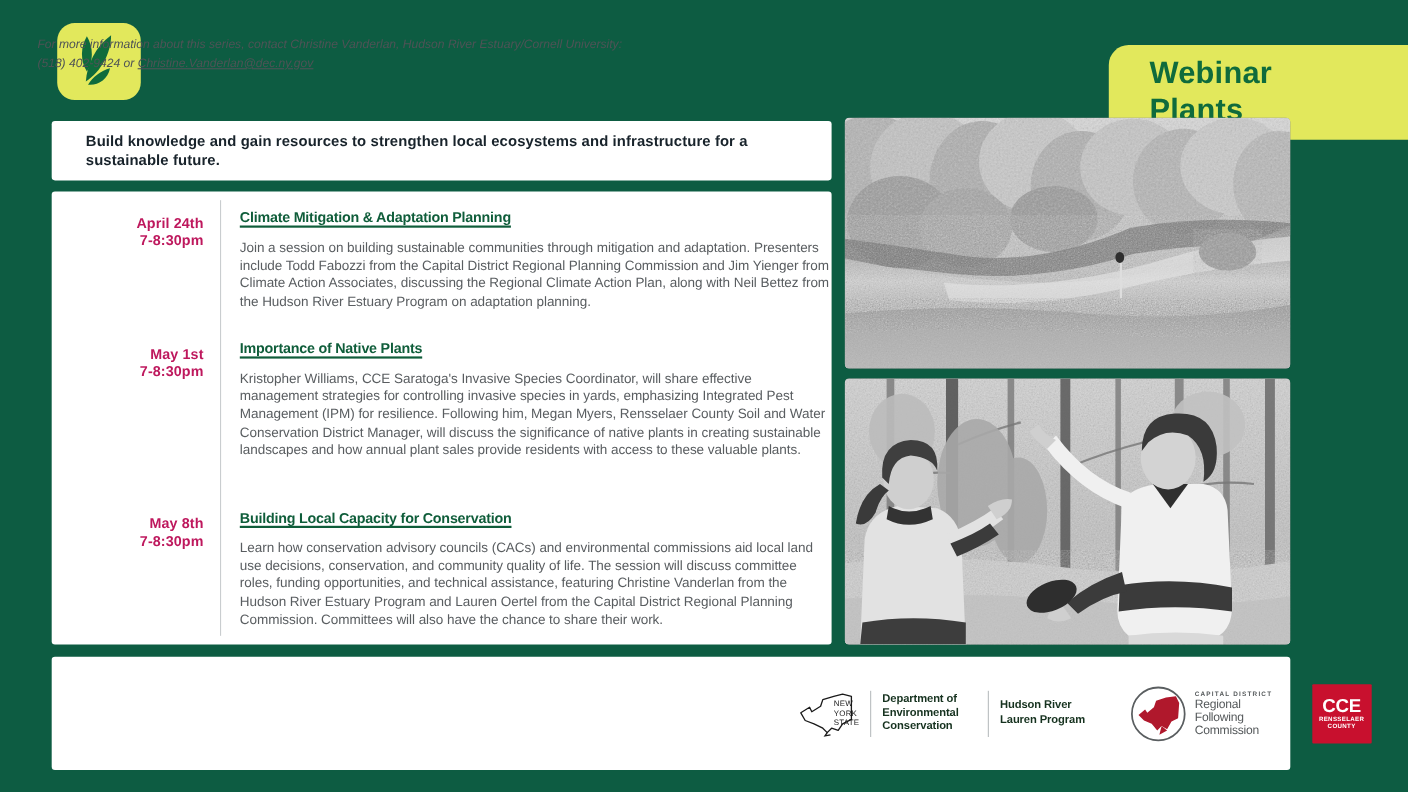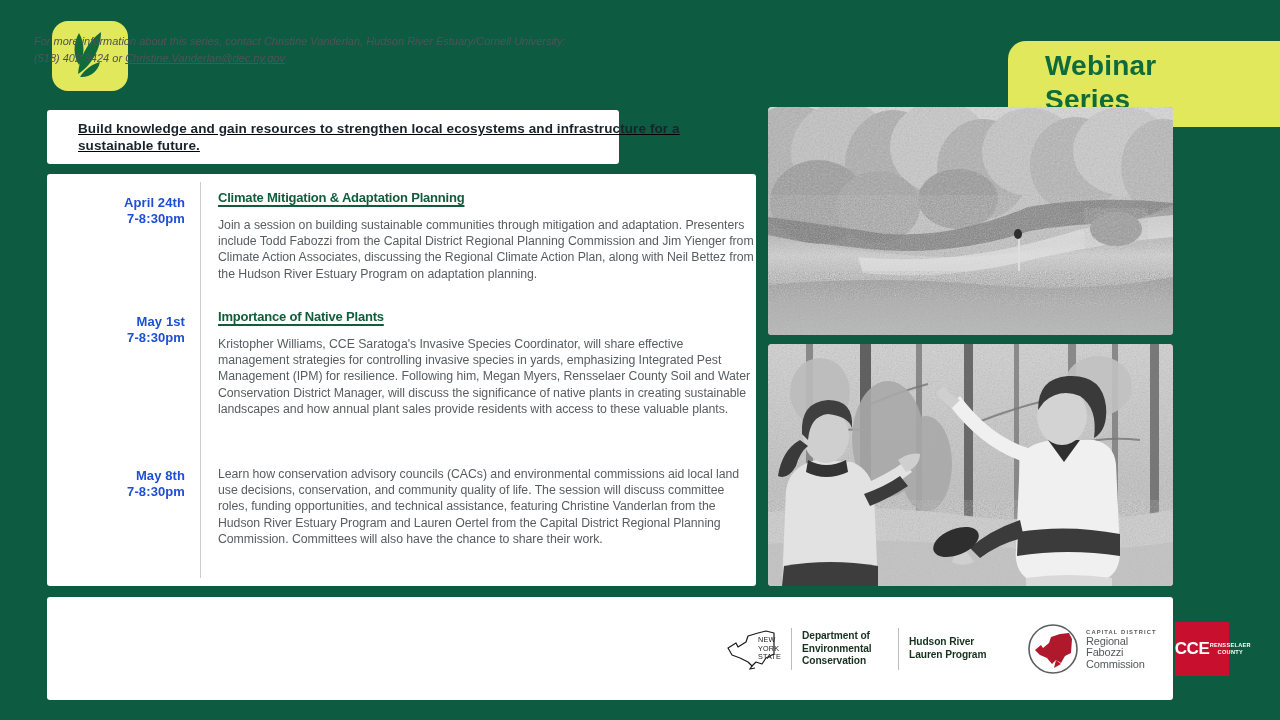--- a/index.html
+++ b/index.html
@@ -52,25 +52,24 @@
     font-size: 28px;
     line-height: 34px;
     font-weight: bold;
     letter-spacing: 0.2px;
   }
 
   
   .subtitle-card {
     position: absolute;
     left: 47px; top: 110px;
-    width: 572px; height: 54px;
+    width: 709px; height: 54px;
     background: #ffffff;
     border-radius: 3px;
     padding: 10px 0 0 31px;
-    text-decoration: underline;
   }
   .subtitle-text {
     font-size: 13.5px;
     font-weight: bold;
     color: #18232b;
     line-height: 17px;
     letter-spacing: 0.1px;
     width: 620px;
   }
 
@@ -92,21 +91,21 @@
   .session {
     position: absolute;
     left: 0;
     width: 709px;
   }
   .session-date {
     position: absolute;
     left: 0; top: 0;
     width: 138px;
     text-align: right;
-    color: #1d4ed8;
+    color: #be185d;
     font-size: 13px;
     font-weight: bold;
     line-height: 16px;
     letter-spacing: 0.1px;
   }
   .session-body { position: absolute; left: 171px; top: -9px; width: 538px; }
   .session-title {
     color: #0f5d3a;
     font-size: 13px;
     font-weight: bold;
@@ -185,25 +184,25 @@
   .cdrpc-kicker {
     font-size: 5.8px; font-weight: bold; color: #55595b;
     letter-spacing: 1.1px; line-height: 8px;
   }
   .cdrpc-main {
     font-size: 11px; color: #55595b; line-height: 11.6px; letter-spacing: -0.2px;
   }
 
   
   .cce-badge {
-    margin-left: 18px;
+    margin-left: 36px;
     width: 54px; height: 54px;
     background: #c8102e;
-    display: flex; flex-direction: row;
-    align-items: center; justify-content: space-between;
+    display: flex; flex-direction: column;
+    align-items: center; justify-content: center;
     border-radius: 1px;
   }
   .cce-big { color: #fff; font-size: 17px; font-weight: bold; line-height: 18px; letter-spacing: -0.3px; }
   .cce-sub { color: #fff; font-size: 5.6px; font-weight: bold; line-height: 7.2px; letter-spacing: 0.3px; text-align: center; }
 </style>
 </head>
 <body>
 
 <div class="header">
 
@@ -211,21 +210,21 @@
     <svg width="50" height="54" viewBox="0 0 50 54">
       <path d="M14 4 C8 14, 8 27, 14 36 C20 27, 20 14, 14 4 Z" fill="#0f6b3c"></path>
       <path d="M36 3 C22 13, 14 30, 13 45 C27 36, 36 19, 36 3 Z" fill="#0f6b3c"></path>
       <path d="M35 33 C27 35, 19 41, 15 48 C24 49, 33 43, 35 33 Z" fill="#0f6b3c"></path>
     </svg>
   </div>
 
 
   <div class="webinar-badge">
     <div class="wb-line">Webinar</div>
-    <div class="wb-line">Series</div>
+    <div class="wb-line">Plants</div>
   </div>
 </div>
 
 <div class="subtitle-card">
   <div class="subtitle-text">Build knowledge and gain resources to strengthen local ecosystems and infrastructure for a sustainable future.</div>
 </div>
 
 <div class="main-card">
   <div class="divider-line"></div>
 
@@ -250,20 +249,21 @@
       <div class="session-desc">Kristopher Williams, CCE Saratoga's Invasive Species Coordinator, will share effective management strategies for controlling invasive species in yards, emphasizing Integrated Pest Management (IPM) for resilience. Following him, Megan Myers, Rensselaer County Soil and Water Conservation District Manager, will discuss the significance of native plants in creating sustainable landscapes and how annual plant sales provide residents with access to these valuable plants.</div>
     </div>
   </div>
 
   <div class="session" style="top:294px">
     <div class="session-date">
       <div>May 8th</div>
       <div>7-8:30pm</div>
     </div>
     <div class="session-body">
+      <a class="session-title" href="#">Building Local Capacity for Conservation</a>
       <div class="session-desc">Learn how conservation advisory councils (CACs) and environmental commissions aid local land use decisions, conservation, and community quality of life. The session will discuss committee roles, funding opportunities, and technical assistance, featuring Christine Vanderlan from the Hudson River Estuary Program and Lauren Oertel from the Capital District Regional Planning Commission. Committees will also have the chance to share their work.</div>
     </div>
   </div>
 </div>
 
 <div class="photo photo-top">
   <svg viewBox="0 0 405 228" preserveAspectRatio="none">
     <defs>
       <linearGradient id="skyG" x1="0" y1="0" x2="0" y2="1">
         <stop offset="0%" stop-color="#d8d8d8"></stop>
@@ -450,21 +450,21 @@
   </div>
 
   <div class="cdrpc">
     <svg width="52" height="52" viewBox="0 0 52 52">
       <circle cx="26" cy="26" r="24" fill="none" stroke="#5a5e60" stroke-width="1.6"></circle>
       <path d="M8 27 L14 22 L16 25 L22 20 L24 14 L33 11 L42 10 L45 16 L44 30 L38 33 L34 40 L29 37 L25 41 L20 35 L13 32 Z" fill="#b0182c"></path>
       <path d="M29 37 L27 45 L34 41" fill="#b0182c"></path>
     </svg>
     <div class="cdrpc-words">
       <div class="cdrpc-kicker">CAPITAL DISTRICT</div>
-      <div class="cdrpc-main" style="width:66px">Regional Fabozzi Commission</div>
+      <div class="cdrpc-main" style="width:66px">Regional Following Commission</div>
     </div>
   </div>
 
   <div class="cce-badge">
     <div class="cce-big">CCE</div>
     <div class="cce-sub" style="width:48px">RENSSELAER COUNTY</div>
   </div>
 </div>
 
 </body></html>

